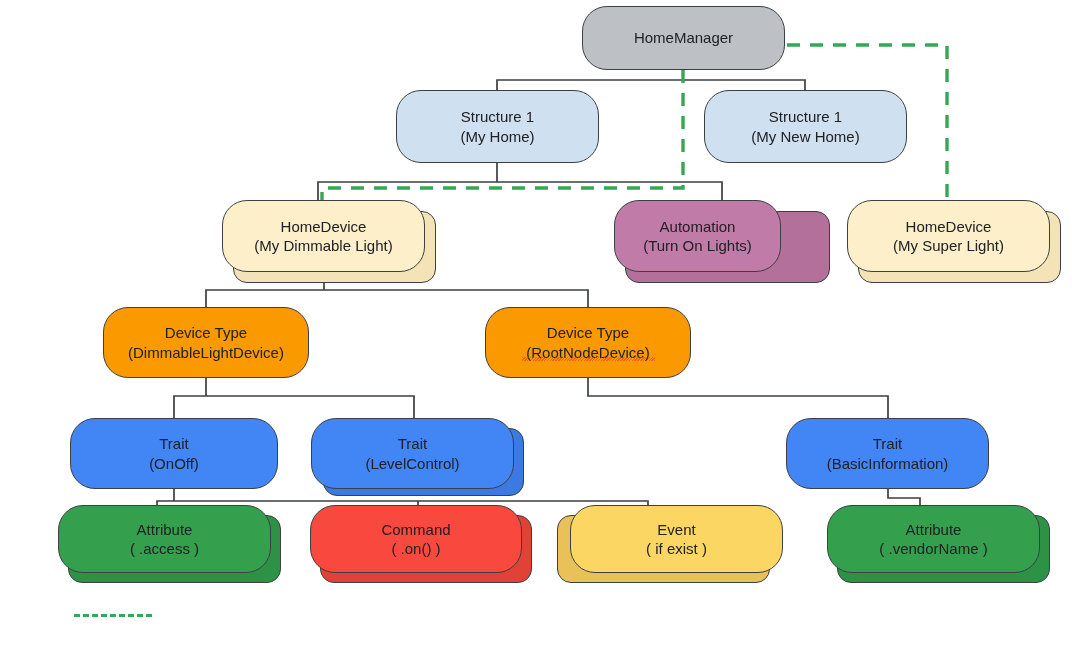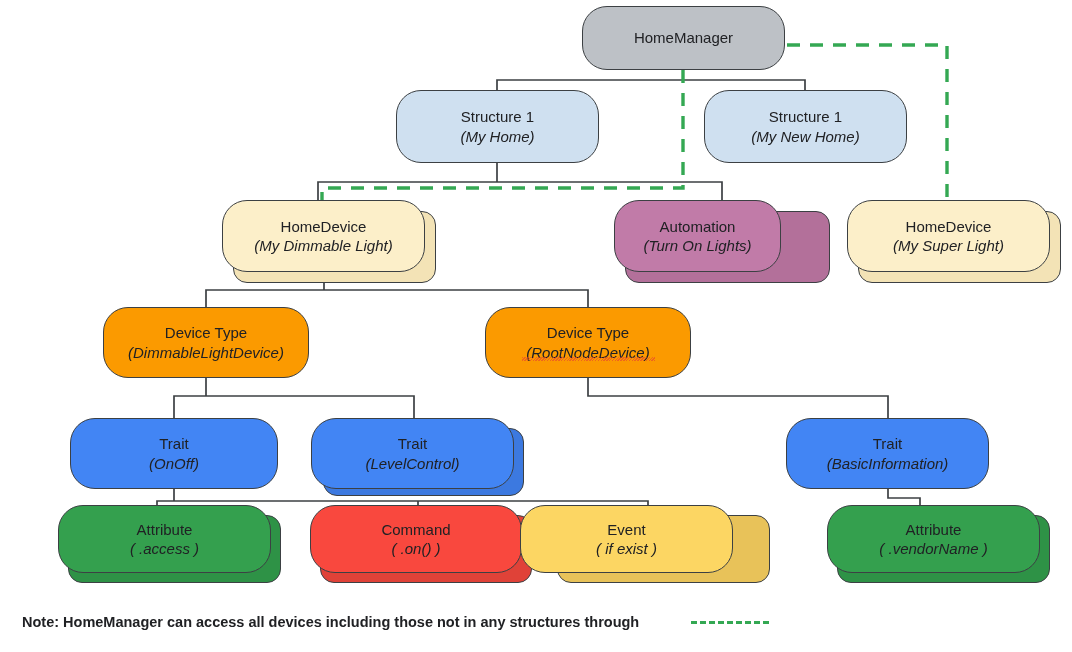--- a/index.html
+++ b/index.html
@@ -39,21 +39,20 @@
     color: #202124;
     font-size: 15px;
     z-index: 5;
   }
   .node .n-title {
     display: block;
     white-space: nowrap;
   }
   .node .n-sub {
     display: block;
-    font-style: italic;
     white-space: nowrap;
     text-align: right;
   }
   
   .stack-card {
     position: absolute;
     box-sizing: border-box;
     border: 1.6px solid #3c4043;
     border-radius: 14px;
     z-index: 3;
@@ -185,28 +184,27 @@
   <div class="node" style="left:58px; top:505px; width:213px; height:68px; background:#34A04E;">
     <span class="n-title">Attribute</span>
     <span class="n-sub">( .access )</span>
   </div>
 
   <div class="node" style="left:310px; top:505px; width:212px; height:68px; background:#F9483E;">
     <span class="n-title">Command</span>
     <span class="n-sub">( .on() )</span>
   </div>
 
-  <div class="node" style="left:520px; top:505px; width:213px; height:68px; background:#FCD663;">
+  <div class="node" style="left:570px; top:505px; width:213px; height:68px; background:#FCD663;">
     <span class="n-title">Event</span>
     <span class="n-sub">( if exist )</span>
   </div>
 
   <div class="node" style="left:827px; top:505px; width:213px; height:68px; background:#34A04E;">
     <span class="n-title">Attribute</span>
     <span class="n-sub">( .vendorName )</span>
   </div>
 
   <div class="note-row">
-    <span class="note-text">Note: HomeManager can access all devices including those not in any structures through</span>
     <span class="note-dash"></span>
   </div>
 
 </div>
 
 </body></html>

